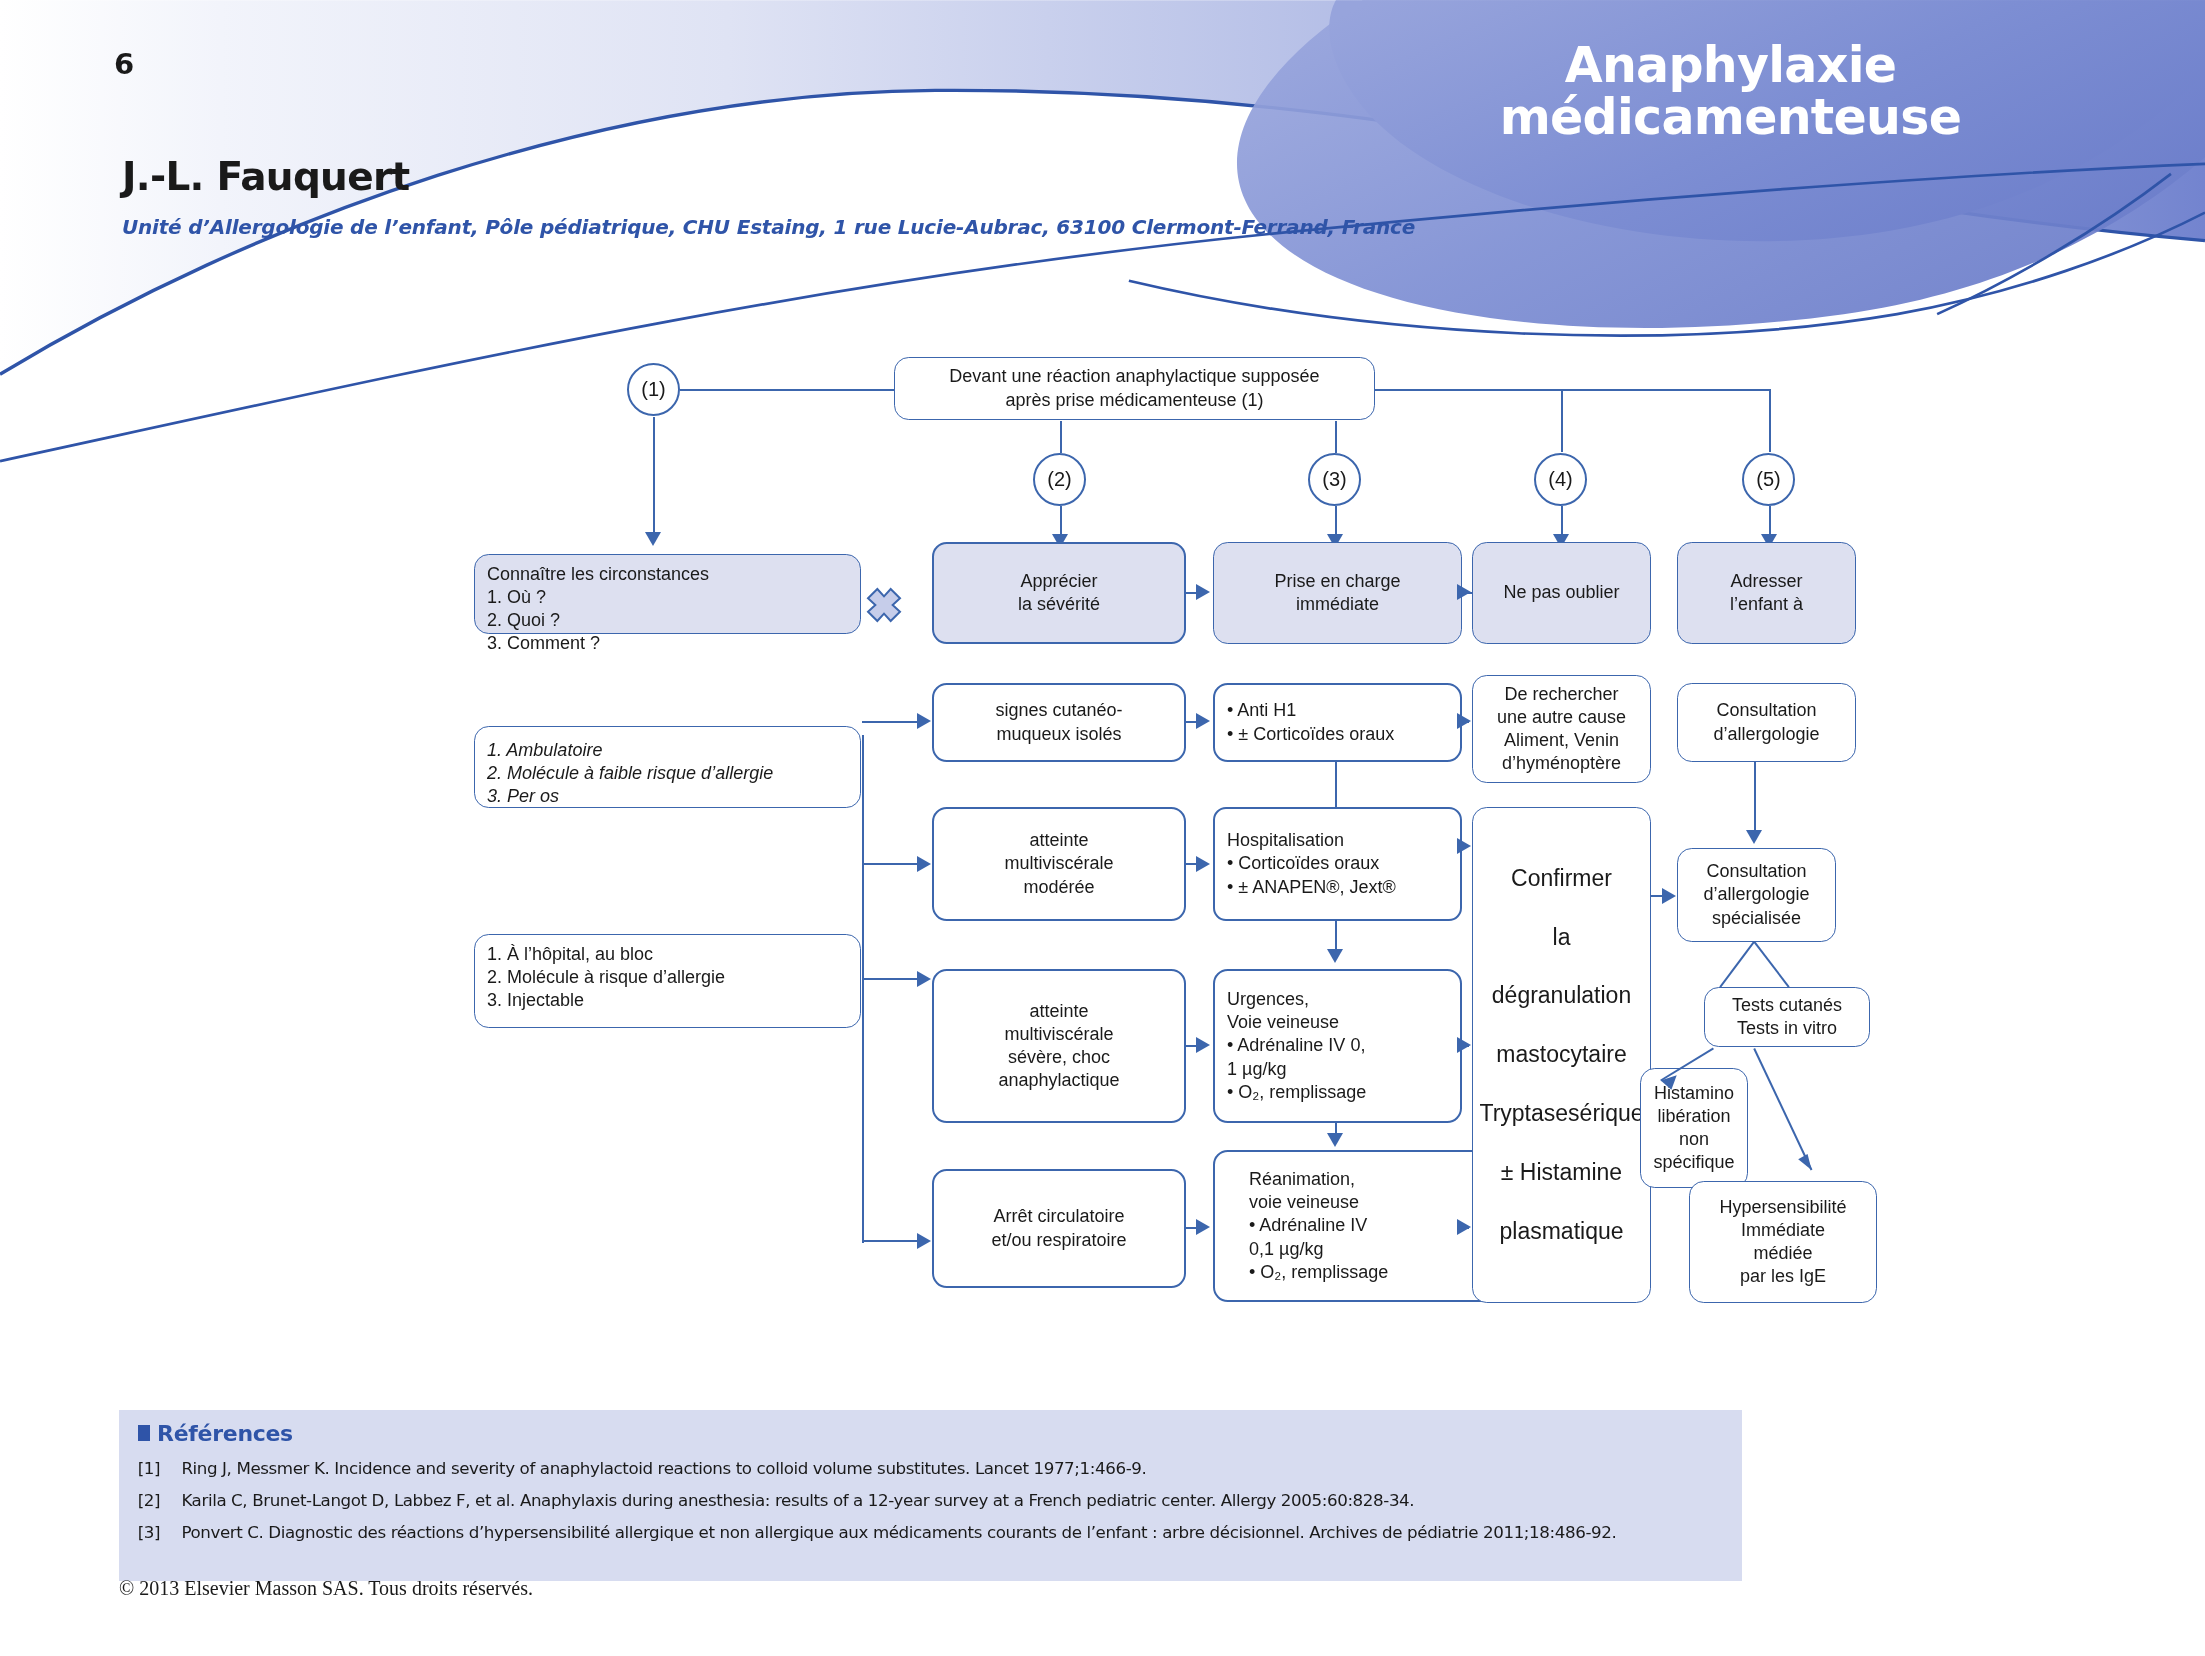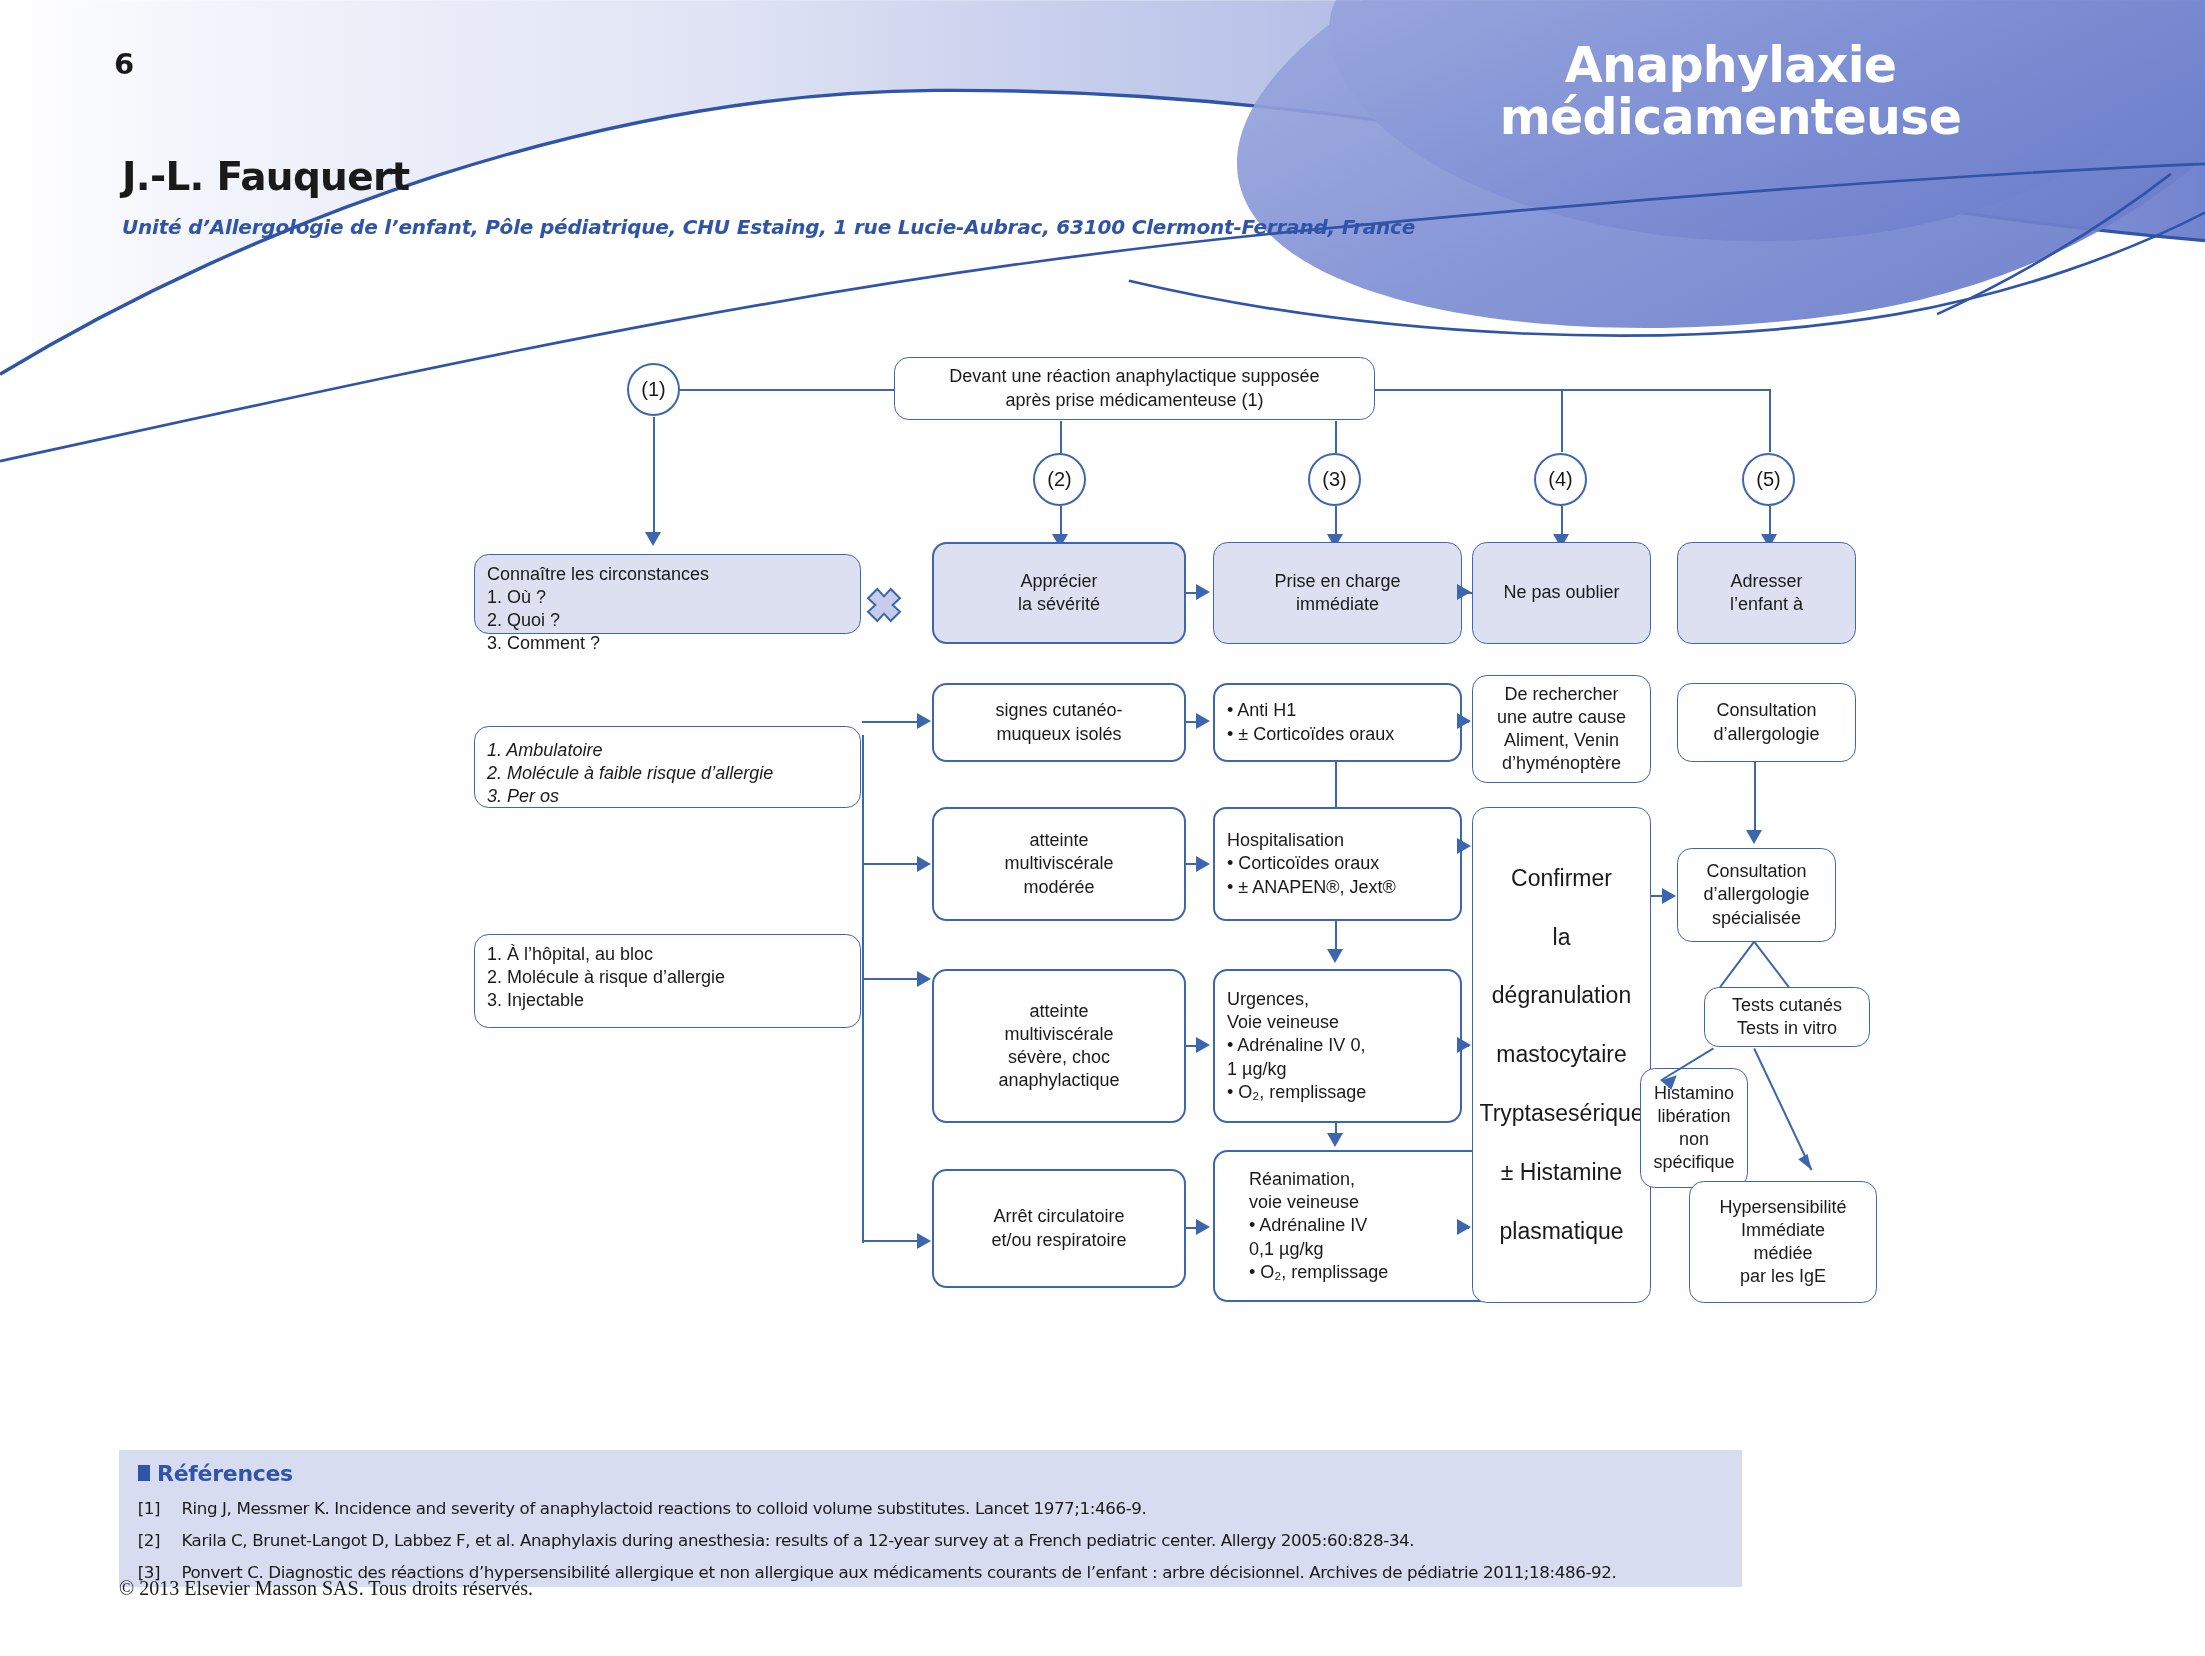--- a/index.html
+++ b/index.html
@@ -75,23 +75,22 @@
     border-left:8.7px solid transparent;
     border-right:8.7px solid transparent;
     border-top:14.7px solid #3c66ad;
   }
 
   
   .x-mark { width:36px; height:36px; }
 
   
   #references-panel {
-    left:119px; top:1410px; width:1623px; height:137px;
+    left:119px; top:1410px; width:1623px; height:171px;
     background:#d7dcf0;
-    margin-top:40px;
   }
   #ref-heading {
     position:absolute; left:18.7px; top:10.7px;
     font-size:22px; font-weight:bold; color:#2f54a8;
     font-family:"DejaVu Sans", sans-serif; letter-spacing:-0.3px;
     display:flex; align-items:center; gap:6.7px;
   }
   #ref-heading .sq { width:12.7px; height:16px; background:#2f54a8; display:inline-block; }
   .ref-row {
     position:absolute; left:18.7px; display:flex; gap:14.7px;

